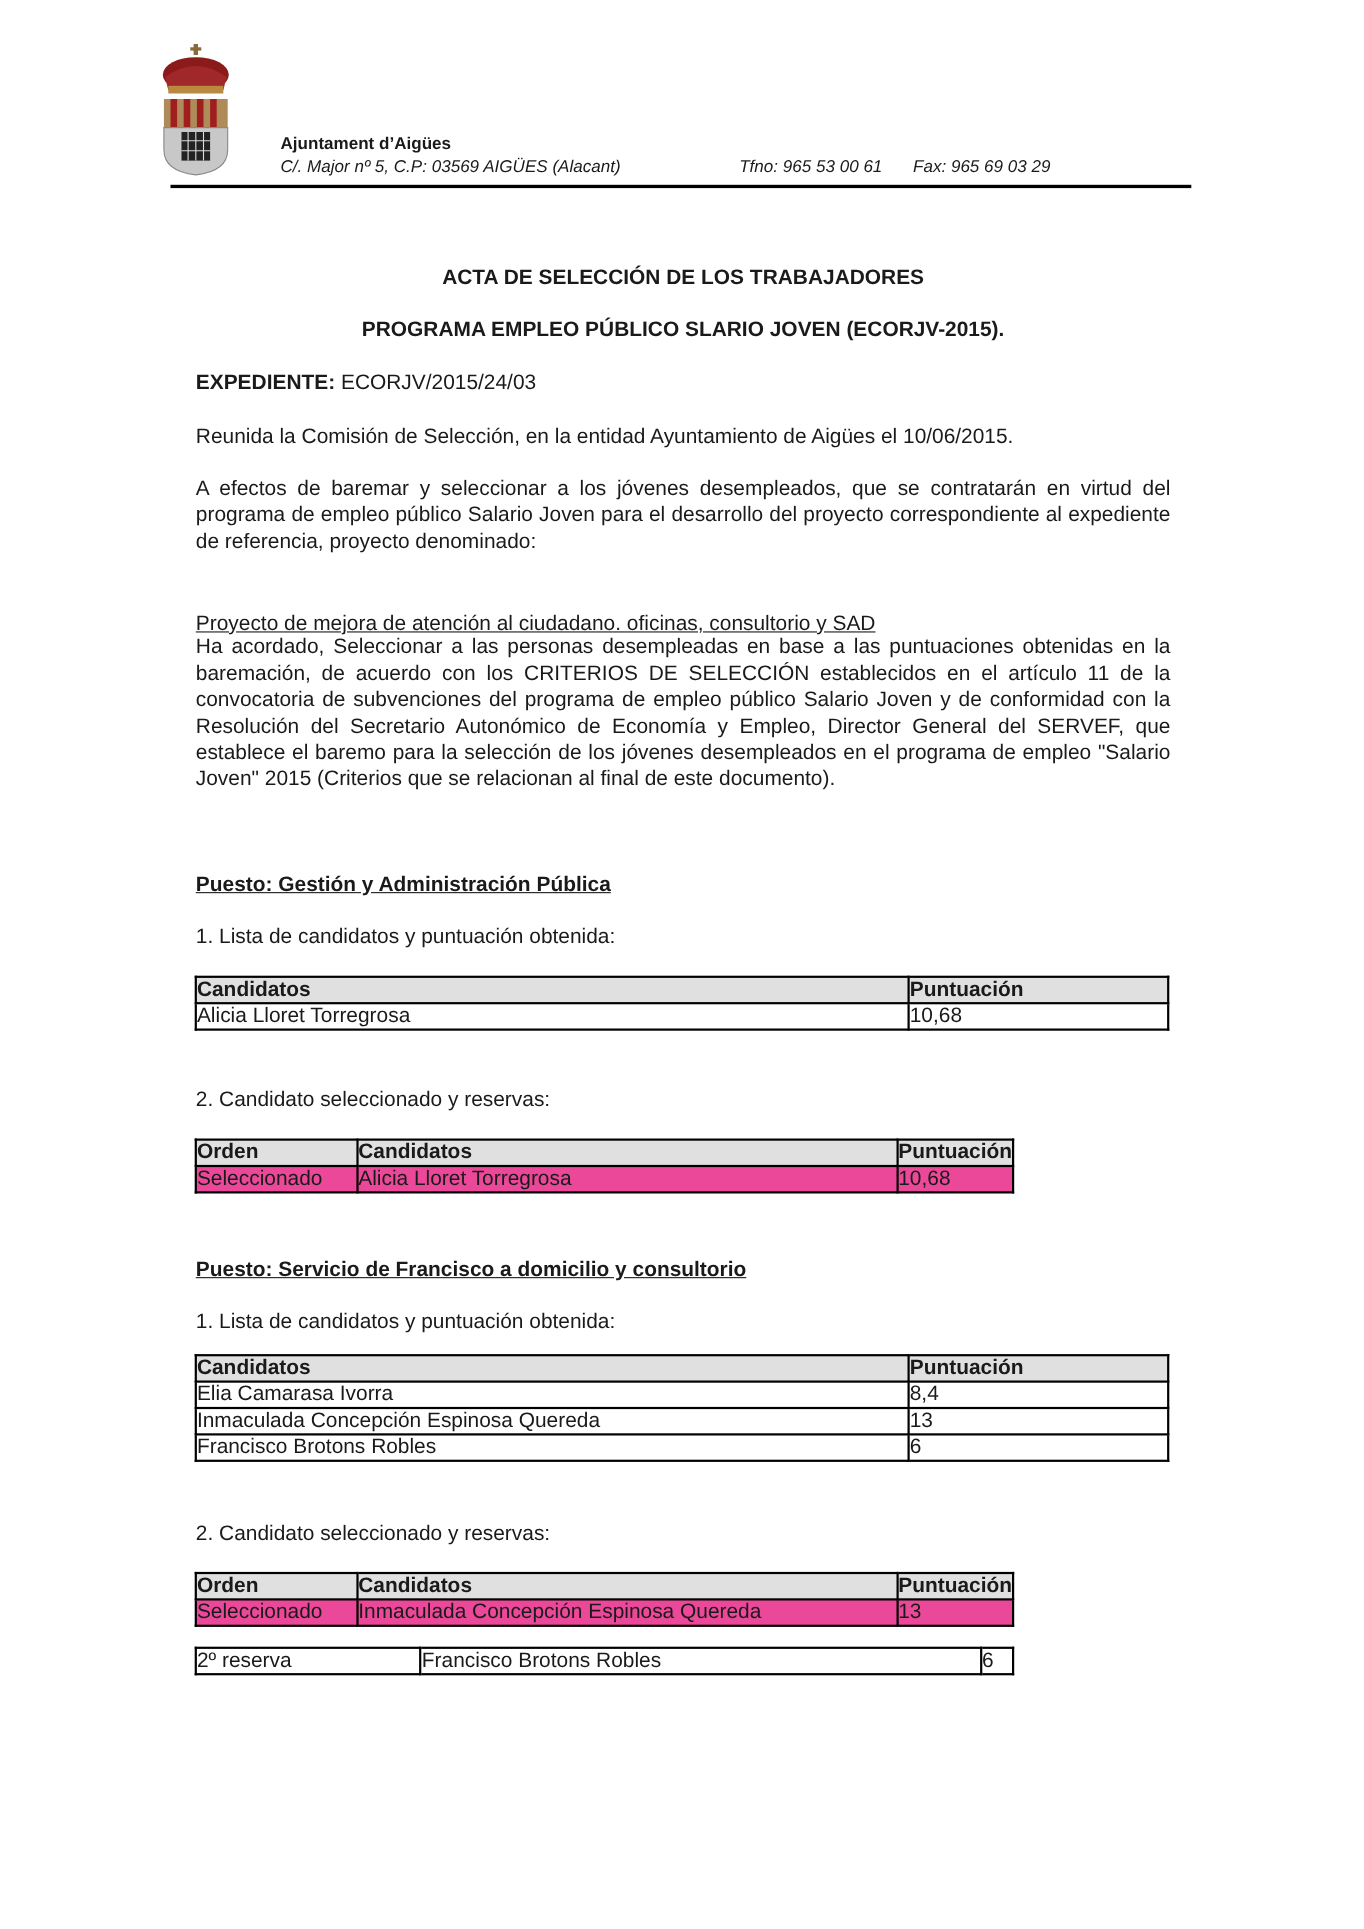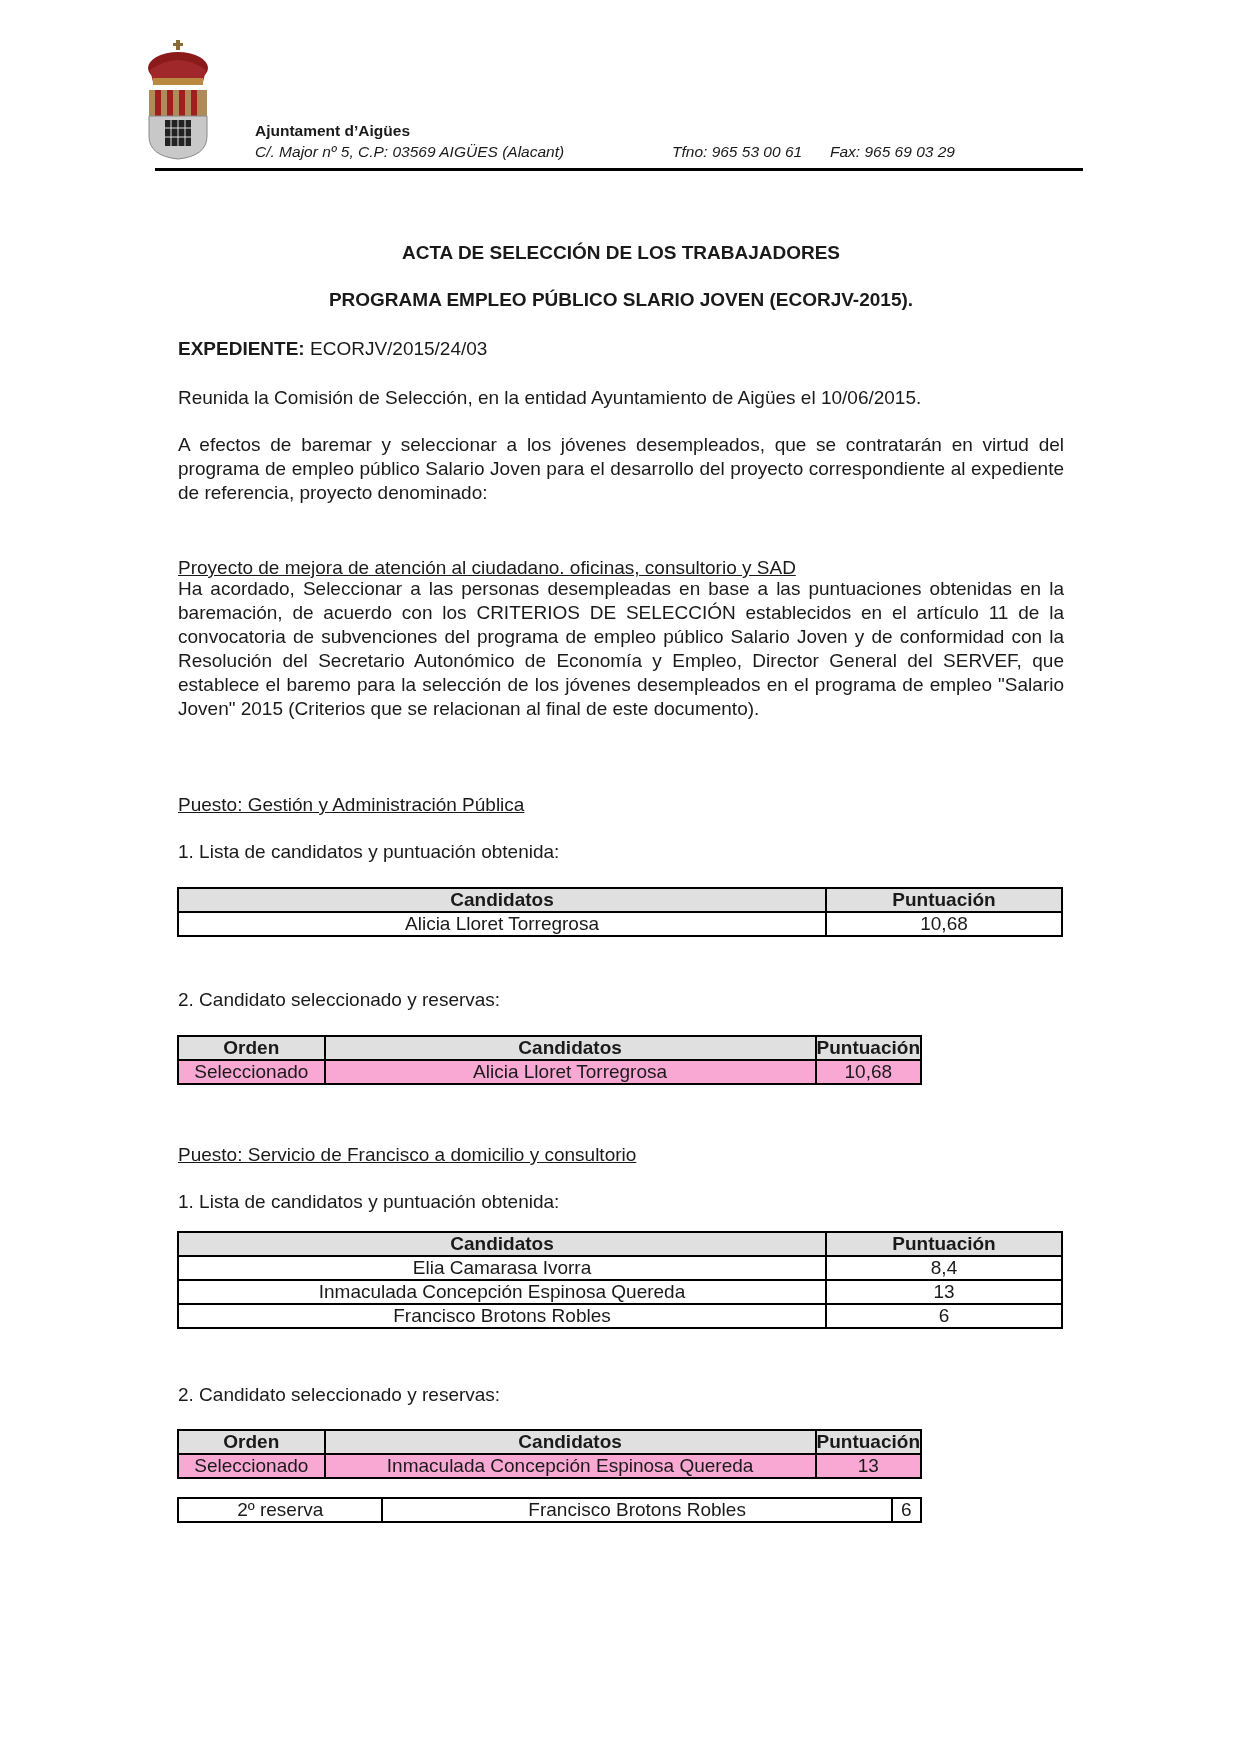--- a/index.html
+++ b/index.html
@@ -21,28 +21,28 @@
   .t2 { top: 289px; }
 
   .p { left: 178px; width: 886px; font-size: 19px; line-height: 24px; text-align: justify; }
   .exp { top: 337px; }
   .exp b { font-weight: bold; }
   .p-reunida { top: 386px; }
   .p-efectos { top: 433px; }
   .proyecto { top: 529px; font-weight: normal; text-decoration: underline; margin-top: 27px; }
   .p-acordado { top: 577px; }
 
-  .puesto { left: 178px; font-size: 19px; font-weight: normal; text-decoration: underline; }
+  .puesto { left: 178px; font-size: 19px; font-weight: bold; text-decoration: underline; }
   .label { left: 178px; font-size: 19px; }
 
   
   table { border-collapse: collapse; position: absolute; font-size: 19px; }
-  td, th { border: 2.5px solid #000; padding: 0; height: 22px; line-height: 22px; text-align: center; }
+  td, th { border: 2.5px solid #000; padding: 0; height: 22px; line-height: 22px; text-align: left; }
   th { background: #e0e0e0; font-weight: bold; }
-  .sel td { background: #f9a8d4; }
+  .sel td { background: #ec4899; }
   .t-list { left: 177px; width: 886px; }
   .t-list .c1 { width: 646px; }
   .t-order { left: 177px; width: 745px; }
   .t-order .c0 { width: 146px; }
   .t-order .c1 { width: 506px; }
 </style>
 </head>
 <body>
 
 <div class="abs logo">

